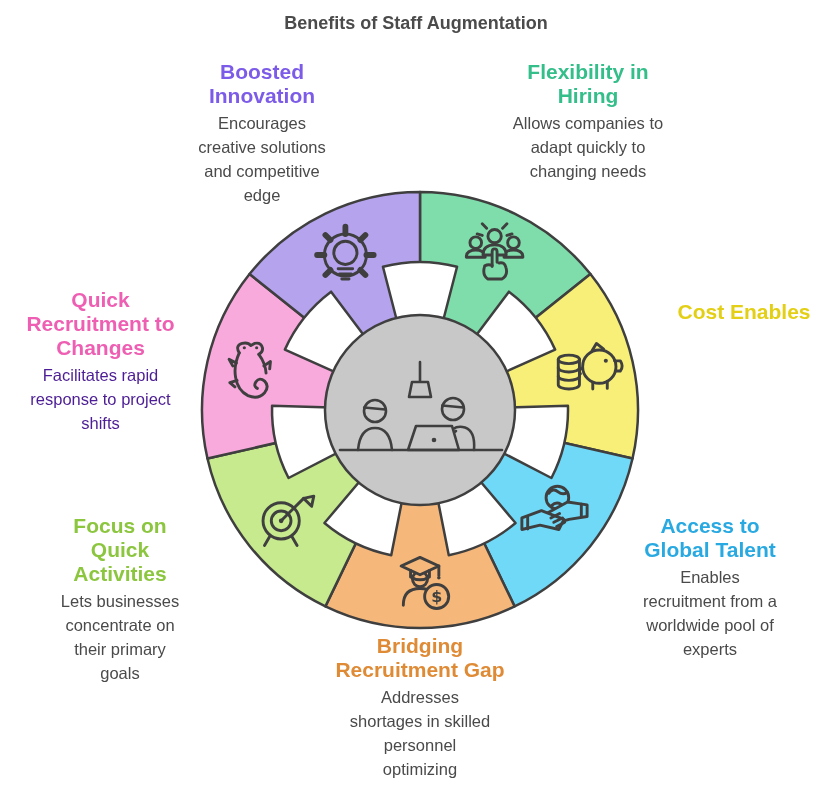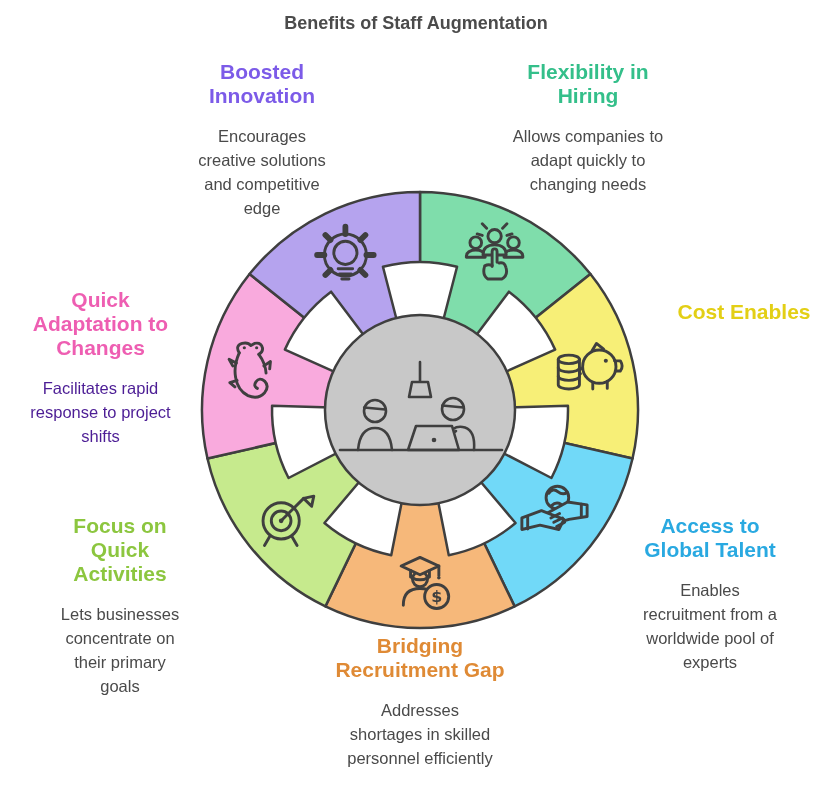--- a/index.html
+++ b/index.html
@@ -3,21 +3,21 @@
 <meta charset="utf-8">
 <style>
   html,body{margin:0;padding:0;background:#fff;}
   .stage{position:relative;width:832px;height:792px;background:#fff;overflow:hidden;
          font-family:"Liberation Sans",sans-serif;}
   .title{position:absolute;top:13px;left:0;right:0;text-align:center;
          font-size:18px;font-weight:bold;}
   #wheel{position:absolute;left:190px;top:180px;width:460px;height:460px;}
   .blk{position:absolute;text-align:center;line-height:24px;}
   .blk .lbl{font-weight:bold;font-size:21px;margin:0 auto;}
-  .blk .dsc{font-size:16.5px;margin:16px auto;}
+  .blk .dsc{font-size:16.5px;margin:3px auto;}
 
   .innovation{left:182px;top:60px;width:160px}
   .innovation .lbl{max-width:130px}
   .innovation .dsc{max-width:148px}
 
   .flexibility{left:503px;top:60px;width:170px}
   .flexibility .lbl{max-width:145px}
   .flexibility .dsc{max-width:152px}
 
   .adaptation{left:13px;top:288px;width:175px}
@@ -159,28 +159,28 @@
       </div>
       <div class="blk cost">
         <div class="lbl" style="color: rgb(227, 207, 21);">Cost Enables</div>
       </div>
       <div class="blk global">
         <div class="lbl" style="color: rgb(41, 169, 225);">Access to Global Talent</div>
         <div class="dsc" style="color: rgb(74, 74, 74);">Enables recruitment from a worldwide pool of experts</div>
       </div>
       <div class="blk bridging">
         <div class="lbl" style="color: rgb(223, 138, 53);">Bridging Recruitment Gap</div>
-        <div class="dsc" style="color: rgb(74, 74, 74);">Addresses shortages in skilled personnel efficiently</div>
+        <div class="dsc" style="color: rgb(74, 74, 74);">Addresses shortages in skilled personnel optimizing</div>
       </div>
       <div class="blk focus">
         <div class="lbl" style="color: rgb(140, 198, 63);">Focus on Quick Activities</div>
         <div class="dsc" style="color: rgb(74, 74, 74);">Lets businesses concentrate on their primary goals</div>
       </div>
       <div class="blk adaptation">
-        <div class="lbl" style="color: rgb(238, 94, 178);">Quick Adaptation to Changes</div>
+        <div class="lbl" style="color: rgb(238, 94, 178);">Quick Recruitment to Changes</div>
         <div class="dsc" style="color: #4c1d95;">Facilitates rapid response to project shifts</div>
       </div>
       <div class="blk innovation">
         <div class="lbl" style="color: rgb(124, 91, 232);">Boosted Innovation</div>
         <div class="dsc" style="color: rgb(74, 74, 74);">Encourages creative solutions and competitive edge</div>
       </div>
     </div>
 </div>
 
 </body></html>

